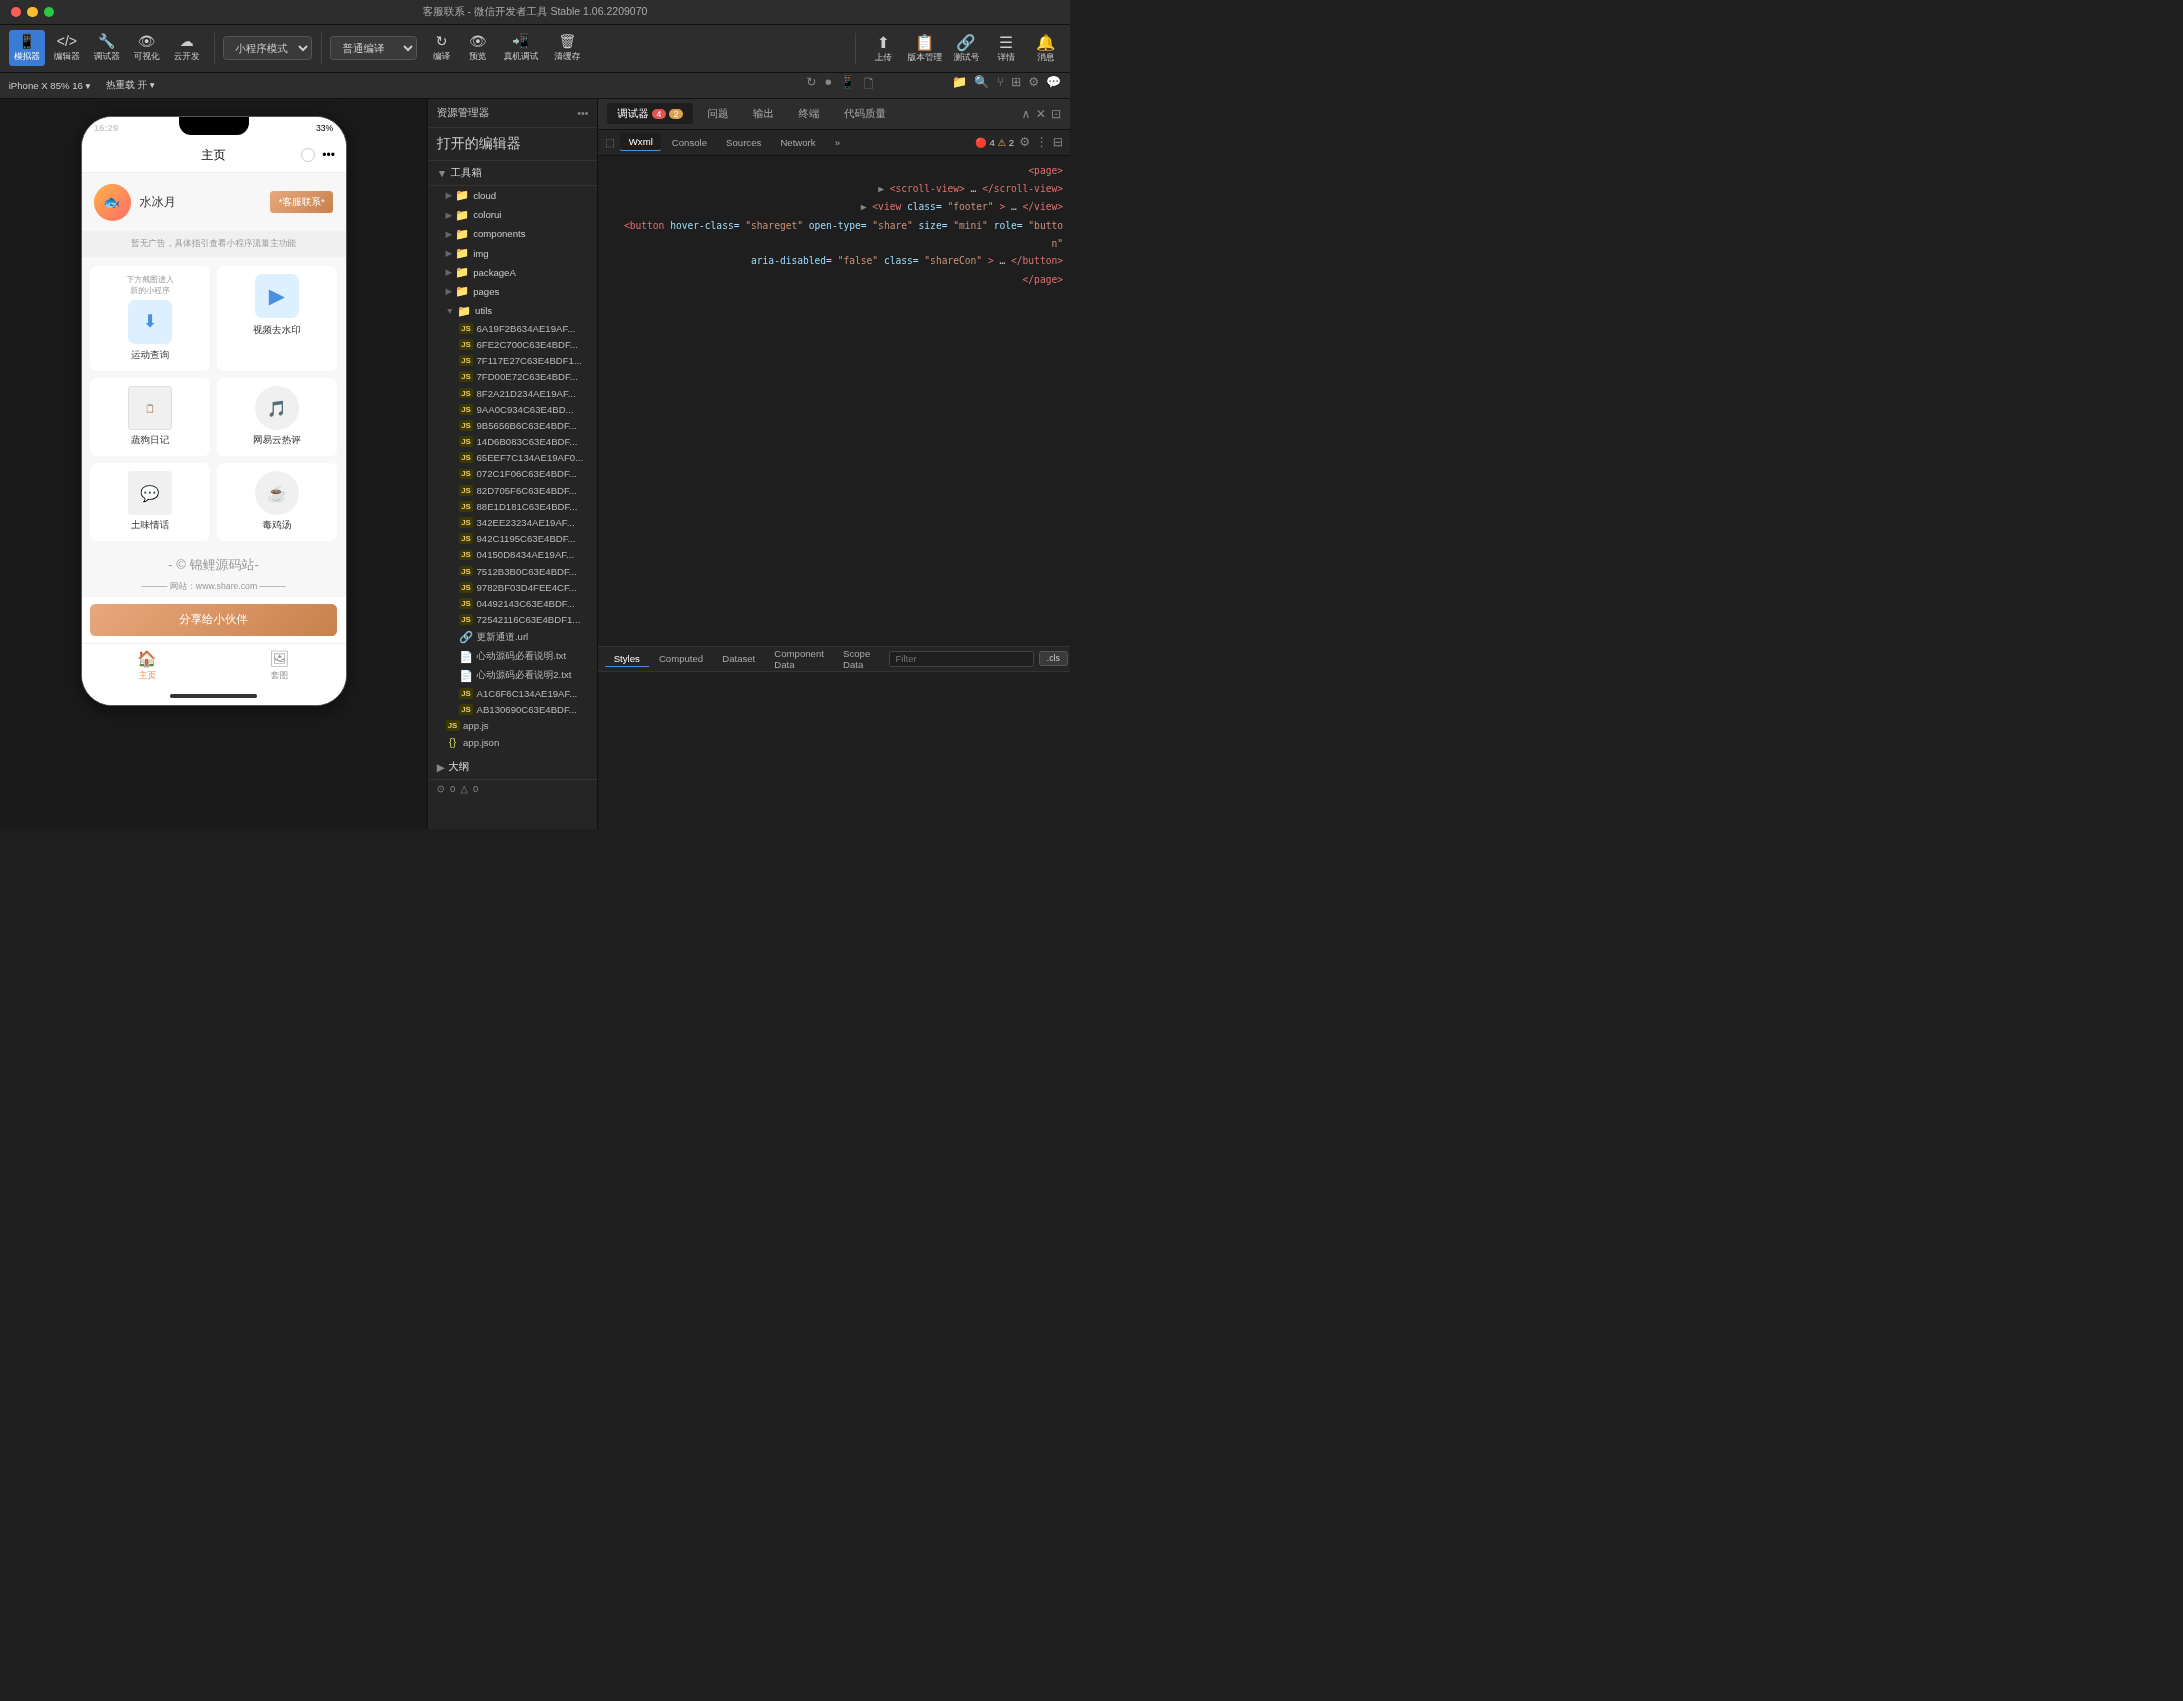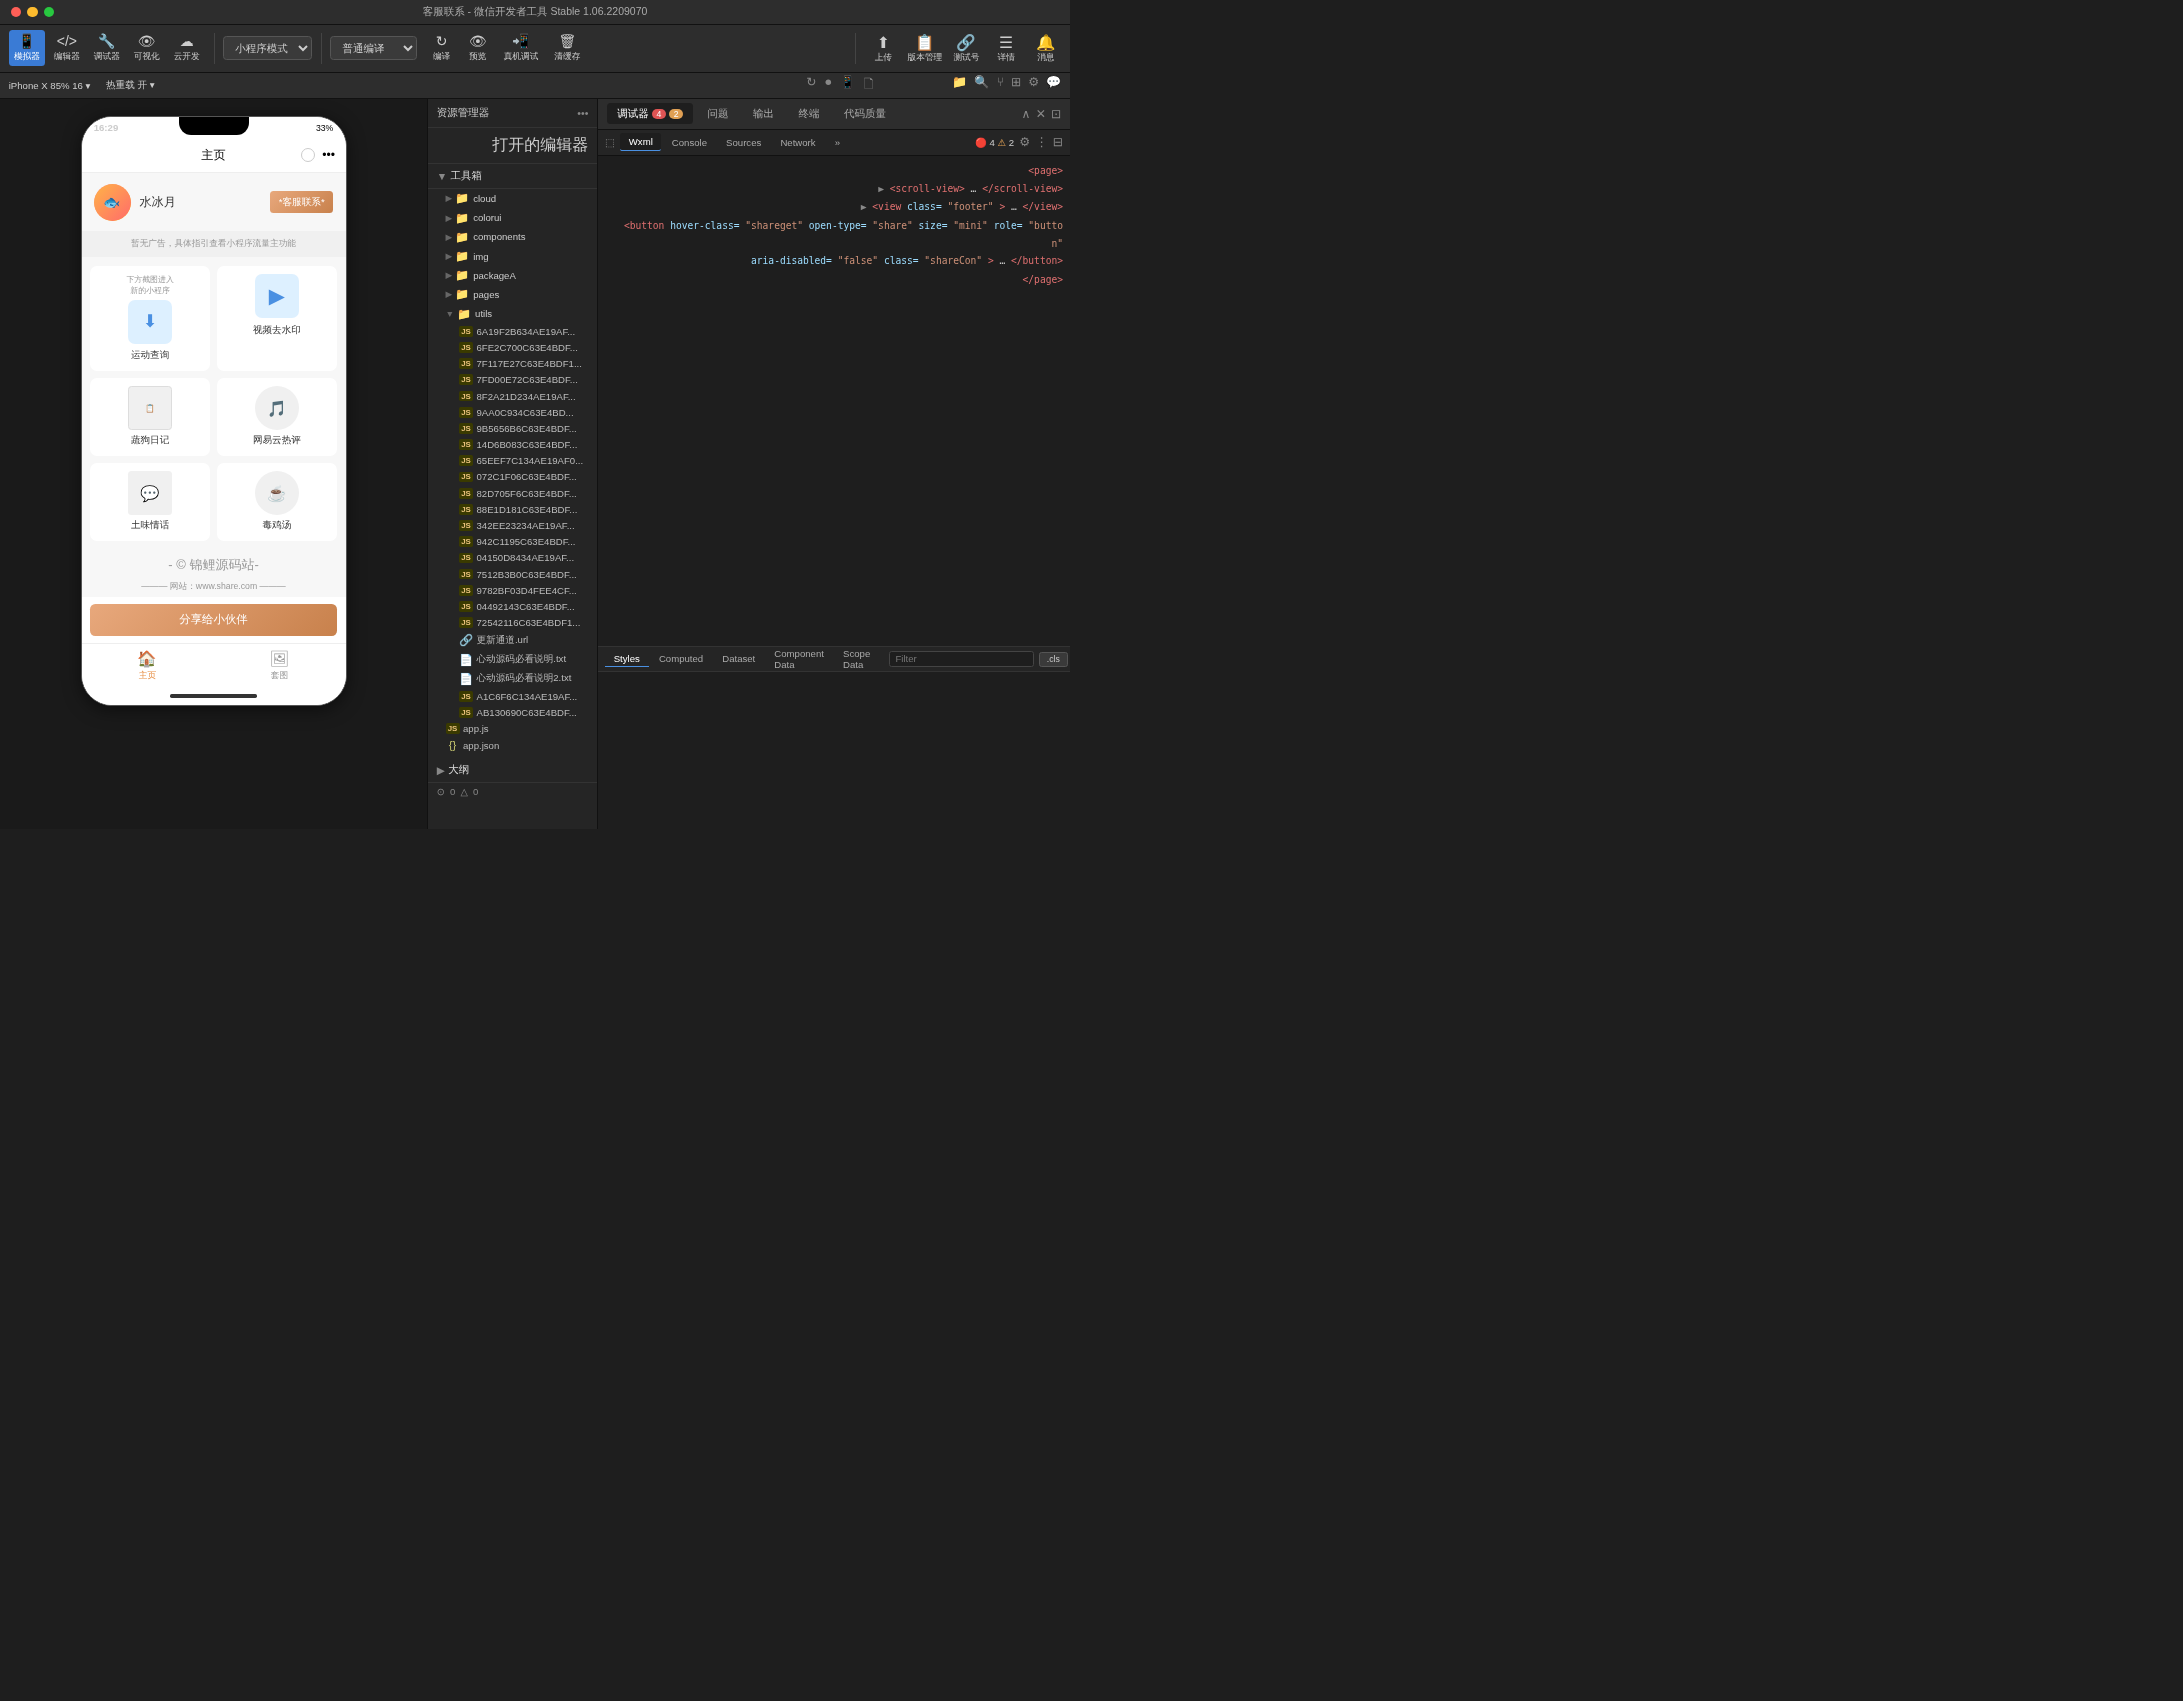--- a/index.html
+++ b/index.html
@@ -352,24 +352,23 @@
       display: flex;
       align-items: center;
       justify-content: space-between;
       padding: 7px 8.7px;
       font-size: 10.5px;
       color: #ccc;
       border-bottom: 0.9px solid #333;
     }
     .file-panel-open {
       padding: 7px 8.7px;
-      font-size: 16px;
+      font-size: 14px;
       color: #ccc;
       border-bottom: 0.9px solid #333;
-      text-align: right;
     }
     .file-tree-label {
       padding: 5.2px 8.7px;
       font-size: 10.5px;
       color: #ddd;
       display: flex;
       align-items: center;
       gap: 3.5px;
       border-bottom: 0.9px solid #333;
     }
@@ -1045,21 +1044,21 @@
         </div>
         <div class="styles-tab">
           <span>Dataset</span>
         </div>
         <div class="styles-tab">
           <span>Component Data</span>
         </div>
         <div class="styles-tab">
           <span>Scope Data</span>
         </div>
-        <div style="margin-left:auto;display:flex;align-items:flex-end;">
+        <div style="margin-left:auto;display:flex;align-items:flex-start;">
           <input class="styles-filter" type="text" placeholder="Filter" style="">
           <button class="cls-btn">.cls</button>
           <span class="add-rule">+</span>
         </div>
       </div>
       <div class="styles-content">
         
       </div>
     </div>
   </div>

